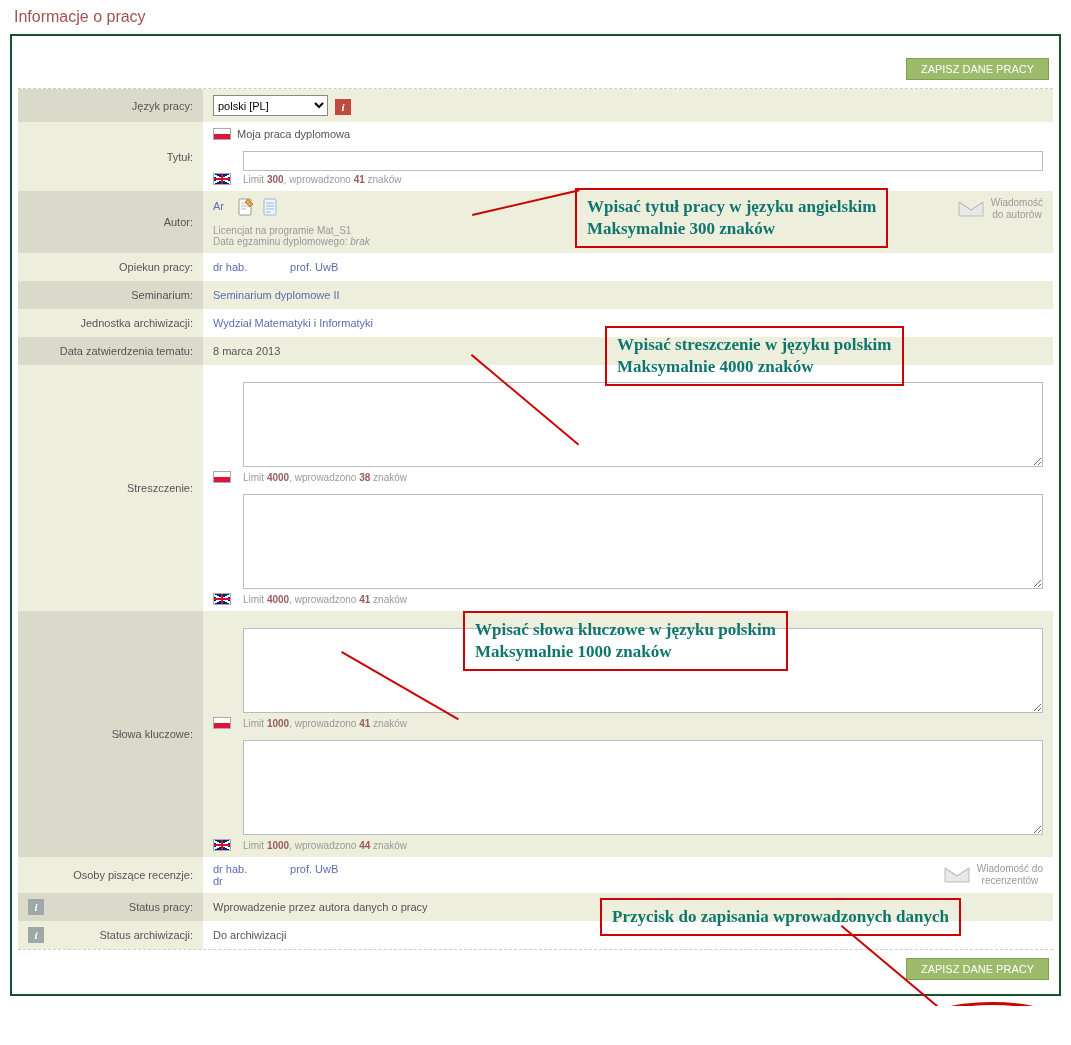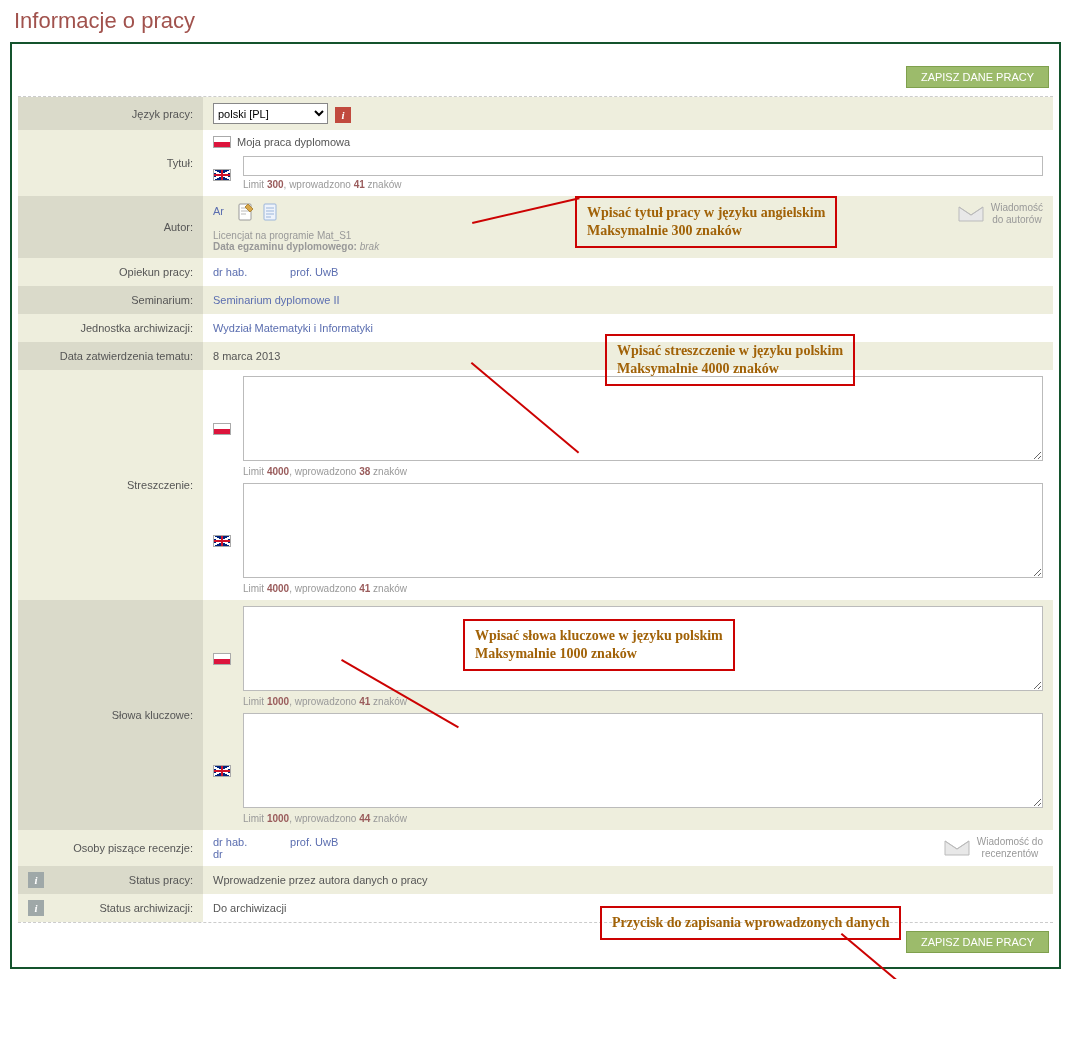--- a/index.html
+++ b/index.html
@@ -6,21 +6,21 @@
   body {
     margin: 0;
     font-family: Verdana, Arial, sans-serif;
     font-size: 11px;
     color: #555;
     background: #fff;
     width: 1071px;
   }
   .page-title {
     color: #A1524D;
-    font-size: 22px;
+    font-size: 16px;
     font-weight: normal;
     padding: 8px 14px 4px;
   }
   .panel {
     margin: 4px 10px 10px;
     border: 2px solid #14532d;
     background: #fff;
     position: relative;
     padding: 18px 6px 10px;
   }
@@ -108,21 +108,21 @@
     font-family: inherit;
     font-size: 11px;
     padding: 3px 5px;
     resize: both;
   }
   .textarea-mid { height: 95px; }
   .limit-info { color: #999; font-size: 10px; margin-top: 3px; }
   .limit-info .num { color: #9A5C5C; font-weight: bold; }
   .link-txt { color: #5B6EB0; }
   .author-sub { color: #999; font-size: 10px; }
-  .author-sub .bold { font-weight: bold; }
+  .author-sub .bold { font-weight: normal; }
   .author-sub .ital { font-style: italic; }
   .doc-icons { display: inline-block; vertical-align: middle; margin-left: 10px; }
   .doc-icon {
     display: inline-block;
     width: 18px; height: 20px;
     vertical-align: middle;
     margin-right: 4px;
   }
   .doc-icon svg { width: 100%; height: 100%; }
   .envelope-block {
@@ -130,42 +130,42 @@
     text-align: center;
     color: #999;
     font-size: 10px;
     display: flex;
     align-items: center;
     gap: 6px;
     max-width: 130px;
   }
   .envelope-block .txt { line-height: 1.2; }
   .value-cell::after { content: ""; display: block; clear: both; }
-  .flag-row { display: flex; align-items: center; gap: 6px; }
+  .flag-row { display: flex; align-items: flex-end; gap: 6px; margin-top: 11px; }
   .flag-row .flag { margin-top: 4px; flex: 0 0 auto; }
   .flag-row .field-wrap { flex: 1 1 auto; }
   .title-row1 { display:flex; align-items:center; margin-bottom:8px;}
   .label-cell.with-info {
     position: relative;
   }
   .label-cell .lead-info {
     position: absolute;
     left: 6px;
     top: 50%;
     transform: translateY(-50%);
   }
   
   .annot {
     position: absolute;
     border: 2px solid #cc0202;
     padding: 6px 10px;
-    color: #a16207;
+    color: #0f766e;
     font-family: "Times New Roman", serif;
     font-weight: bold;
-    font-size: 14px;
+    font-size: 17px;
     background: transparent;
     line-height: 1.3;
     z-index: 10;
     pointer-events: none;
   }
   .annot-line {
     position: absolute;
     background: #cc0202;
     height: 2px;
     transform-origin: 0 0;

